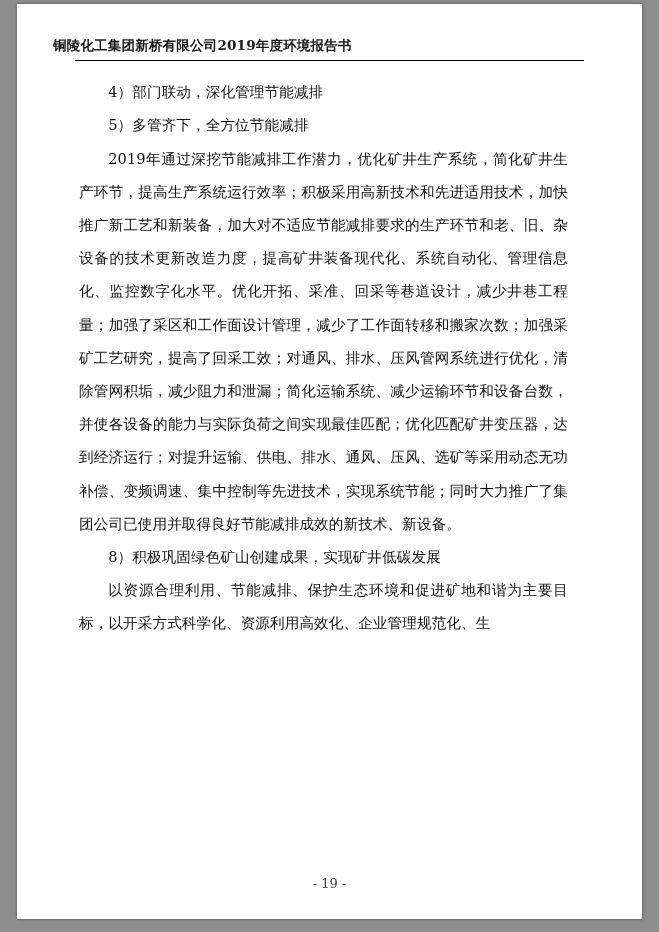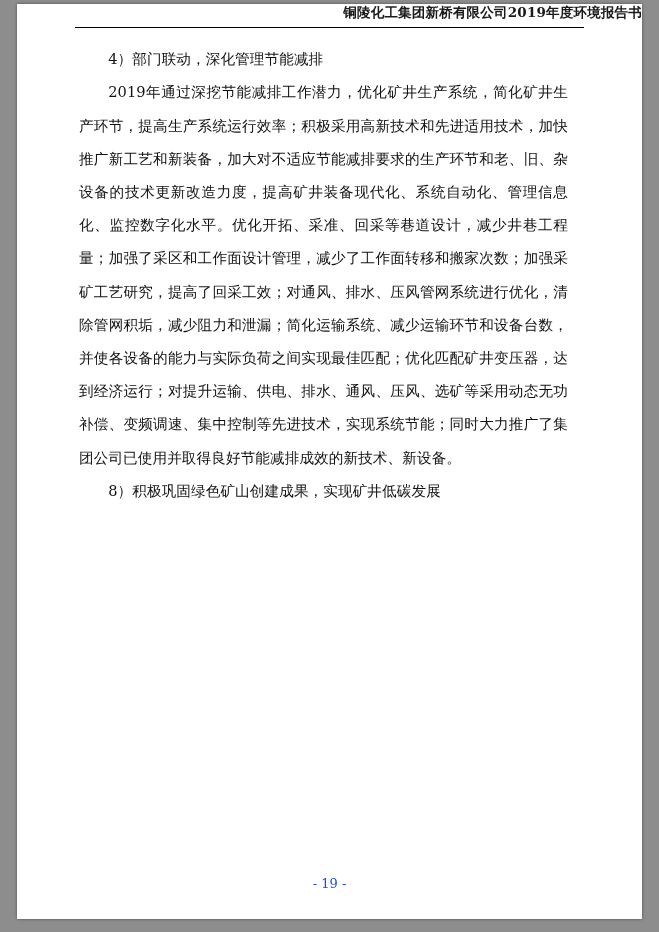--- a/index.html
+++ b/index.html
@@ -17,26 +17,27 @@
     position: relative;
     width: 625px;
     height: 915px;
     margin: 4px auto 0 auto;
     background: #ffffff;
     box-shadow: 0 0 3px rgba(0,0,0,0.45);
     box-sizing: border-box;
     padding: 0;
   }
   .header {
-    text-align: right;
+    text-align: left;
     font-family: "DejaVu Serif", serif;
     font-size: 13.5px;
     font-weight: bold;
     color: #1a1a1a;
     letter-spacing: 0.2px;
+    padding-top: 33px;
     line-height: 1.2;
     margin-left: 36px;
   }
   .header-rule {
     border: none;
     border-top: 1px solid #000000;
     margin: 7px 58px 0 58px;
     height: 0;
   }
   .content {
@@ -57,32 +58,34 @@
     text-indent: 2em;
   }
   .footer {
     position: absolute;
     left: 0;
     right: 0;
     bottom: 28px;
     text-align: center;
     font-family: "DejaVu Serif", serif;
     font-size: 13px;
-    color: #1d4ed8;
+    color: #404040;
   }
 </style>
 </head>
 <body>
 
 <div class="page">
 
   <div class="header">铜陵化工集团新桥有限公司2019年度环境报告书</div>
   <hr class="header-rule">
 
   <div class="content">
     <p class="indent">4）部门联动，深化管理节能减排</p>
+    <p class="indent">5）多管齐下，全方位节能减排</p>
     <p class="indent">2019年通过深挖节能减排工作潜力，优化矿井生产系统，简化矿井生产环节，提高生产系统运行效率；积极采用高新技术和先进适用技术，加快推广新工艺和新装备，加大对不适应节能减排要求的生产环节和老、旧、杂设备的技术更新改造力度，提高矿井装备现代化、系统自动化、管理信息化、监控数字化水平。优化开拓、采准、回采等巷道设计，减少井巷工程量；加强了采区和工作面设计管理，减少了工作面转移和搬家次数；加强采矿工艺研究，提高了回采工效；对通风、排水、压风管网系统进行优化，清除管网积垢，减少阻力和泄漏；简化运输系统、减少运输环节和设备台数，并使各设备的能力与实际负荷之间实现最佳匹配；优化匹配矿井变压器，达到经济运行；对提升运输、供电、排水、通风、压风、选矿等采用动态无功补偿、变频调速、集中控制等先进技术，实现系统节能；同时大力推广了集团公司已使用并取得良好节能减排成效的新技术、新设备。</p>
     <p class="indent">8）积极巩固绿色矿山创建成果，实现矿井低碳发展</p>
+    <p class="indent">以资源合理利用、节能减排、保护生态环境和促进矿地和谐为主要目标，以开采方式科学化、资源利用高效化、企业管理规范化、生</p>
   </div>
 
   <div class="footer">- 19 -</div>
 
 </div>
 
 </body></html>

